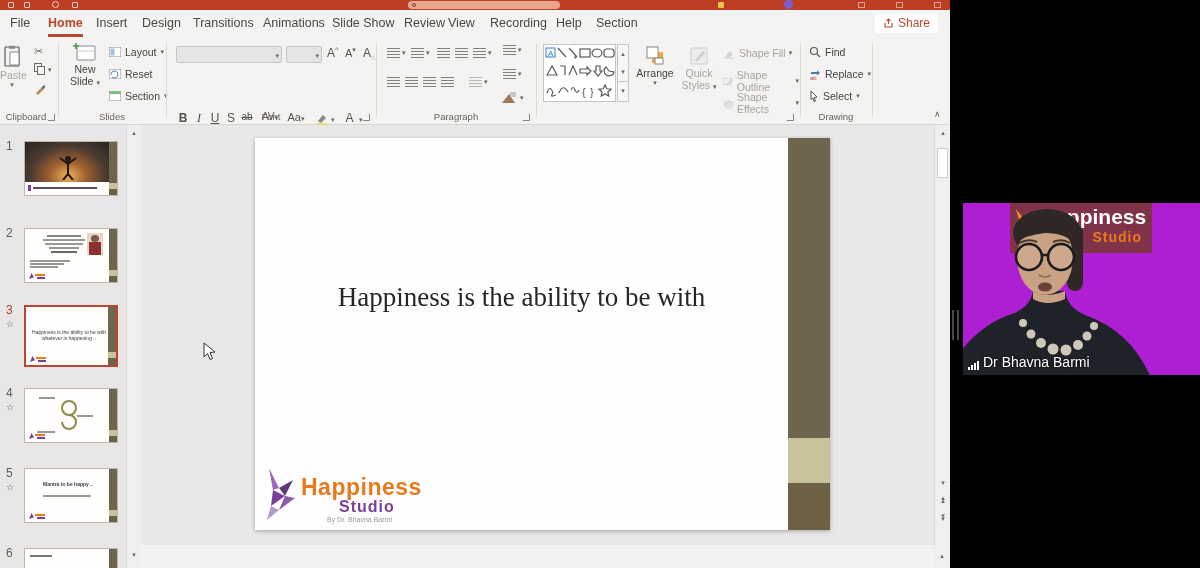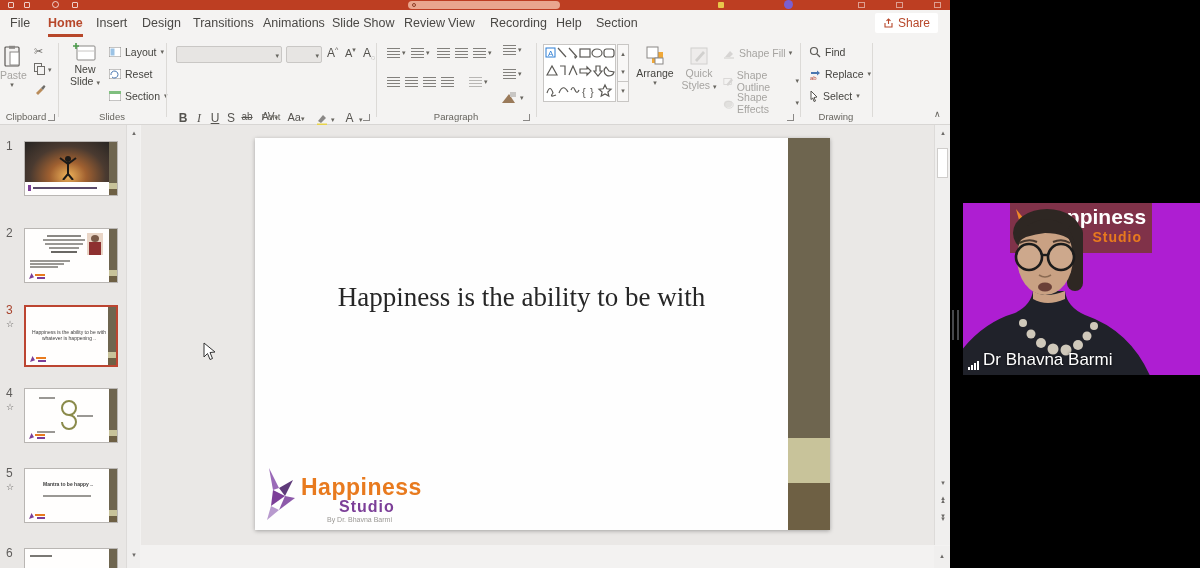--- a/index.html
+++ b/index.html
@@ -84,21 +84,21 @@
   #notes { position:absolute; left:141px; top:545px; width:793px; height:23px; background:#f2f1f0; border-top:1px solid #c8c6c4; }
   #notes-text { position:absolute; left:12px; top:5px; font-size:12px; color:#6a6866; }
   #notes-scroll { position:absolute; left:934px; top:546px; width:16px; height:22px; background:#f0efee; }
 
   
   #video { position:absolute; left:963px; top:203px; width:237px; height:172px; background:#ae1ed2; overflow:hidden; }
   #banner { position:absolute; left:47px; top:0; width:142px; height:50px; background:rgba(125,52,62,.93); }
   #banner-brand { position:absolute; left:30px; top:2px; font-size:21px; font-weight:bold; color:#fff; }
   #banner-sub { position:absolute; right:10px; top:26px; font-size:14px; font-weight:bold; color:#e87a1e; letter-spacing:1px; }
   #name-label { position:absolute; left:5px; bottom:5px; display:flex; align-items:flex-end; gap:4px;
-                color:#fff; font-size:17px; text-shadow:0 0 3px rgba(0,0,0,.8); }
+                color:#fff; font-size:14px; text-shadow:0 0 3px rgba(0,0,0,.8); }
   .sigbars { display:flex; align-items:flex-end; gap:1px; }
   .sigbars i { display:block; width:2px; background:#fff; }
   #splitter { position:absolute; left:952px; top:310px; width:7px; height:30px;
               border-left:2px solid #45474c; border-right:2px solid #45474c; }
 
   svg { display:block; }
 </style>
 </head>
 <body>
 

